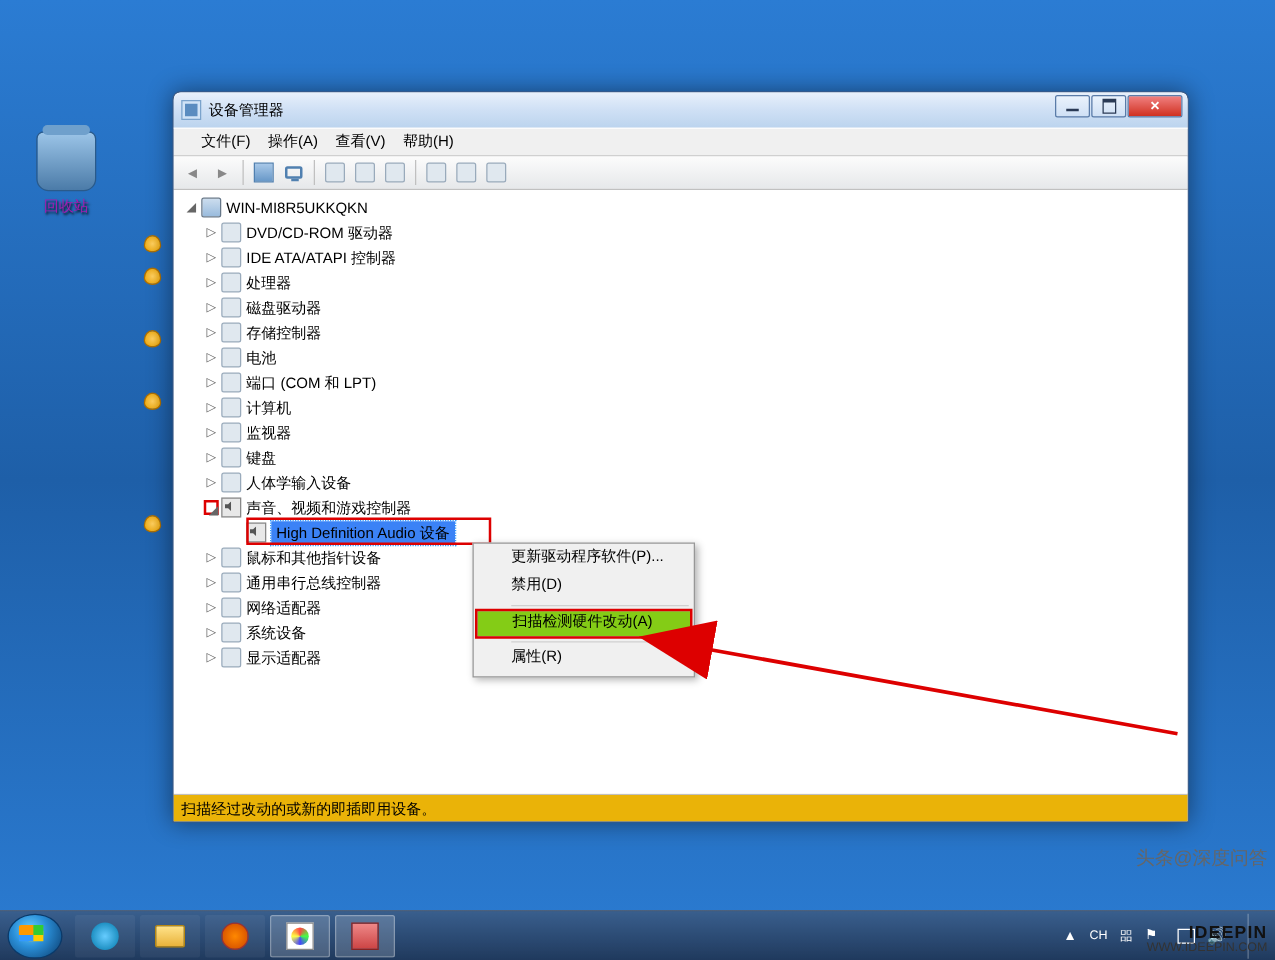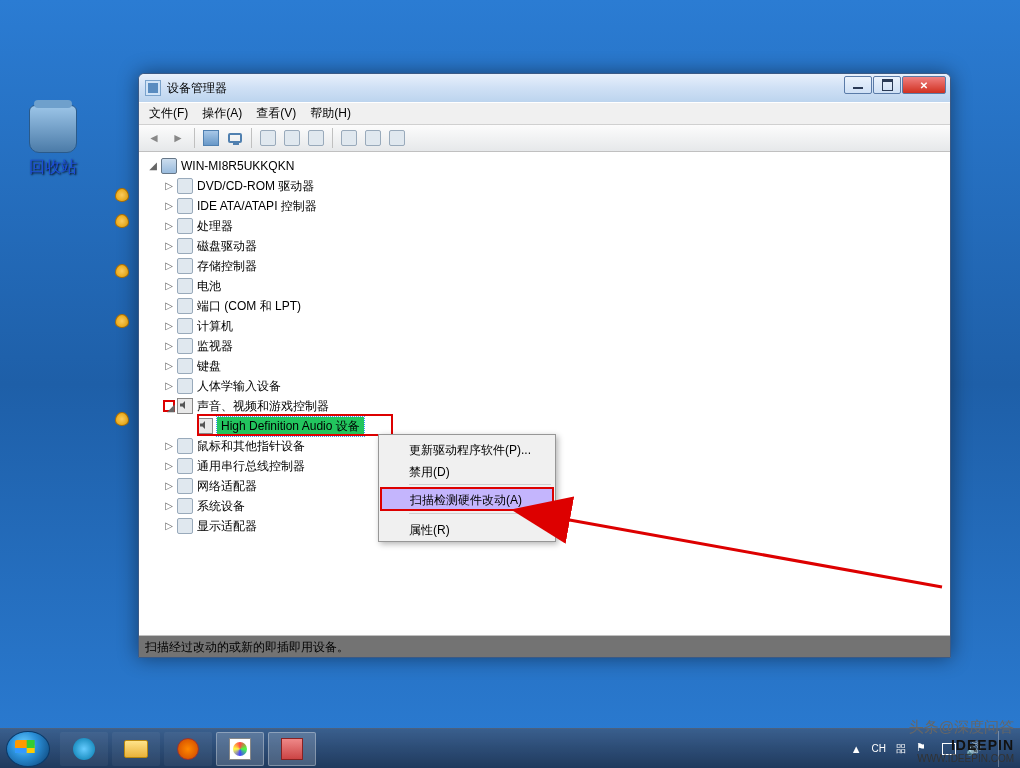--- a/index.html
+++ b/index.html
@@ -1,33 +1,33 @@
 <!DOCTYPE html>
 <html><head>
 <meta charset="utf-8">
 <style>
 * { box-sizing: border-box; margin: 0; padding: 0; font-family: "Microsoft YaHei", "Segoe UI", Tahoma, sans-serif; }
 body { width: 1020px; height: 768px; overflow: hidden; position: relative; background: linear-gradient(180deg, #2b7cd3 0%, #1e5fa8 50%, #2b7cd3 100%); }
 .desktop { width: 100%; height: 100%; position: relative; }
-.desktop-icon { position: absolute; top: 105px; left: 18px; width: 70px; text-align: center; color: #1d4ed8; font-size: 16px; text-shadow: 1px 1px 2px #000; }
+.desktop-icon { position: absolute; top: 105px; left: 18px; width: 70px; text-align: center; color: #a21caf; font-size: 12px; text-shadow: 1px 1px 2px #000; }
 .desktop-icon .bin { width: 48px; height: 48px; margin: 0 auto 4px; background: linear-gradient(180deg,#9cc5e8,#4b7ba8); border-radius: 6px 6px 10px 10px; border: 1px solid #2a5a8a; position: relative; }
 .desktop-icon .bin::before { content:""; position:absolute; top:-6px; left:4px; right:4px; height:8px; background:#6fa0cc; border-radius:4px; }
 .window { position: absolute; top: 73px; left: 138px; width: 813px; height: 585px; background: #fff; border: 1px solid #3b5a86; border-radius: 6px 6px 0 0; box-shadow: 0 0 20px rgba(0,0,0,.45); display: flex; flex-direction: column; }
 .titlebar { height: 28px; background: linear-gradient(180deg,#e8f0fb 0%, #cfe0f5 50%, #bcd4ee 100%); border-radius: 6px 6px 0 0; display:flex; align-items:center; padding: 0 2px 0 6px; position: relative; }
 .titlebar .app-icon { width:16px; height:16px; background:#d0e3f7; border:1px solid #7ba3cc; margin-right:6px; position:relative; }
 .titlebar .app-icon::after{content:"";position:absolute;inset:2px;background:#5a8cc0;}
 .titlebar-text { font-size: 12px; color:#000; }
 .window-controls { position:absolute; right:4px; top:2px; display:flex; gap:1px; }
 .wc-btn { width:28px; height:18px; border:1px solid #5a7ba8; border-radius:2px; display:flex; align-items:center; justify-content:center; font-size:10px; color:#2a3a55; background:linear-gradient(180deg,#eaf2fc,#cfe0f5); cursor:default; }
 .wc-btn.close-btn { background:linear-gradient(180deg,#f08080,#d03020); color:#fff; width:44px; }
 .wc-btn.close-btn::after{content:"✕"; font-weight:bold;}
 .wc-btn.min::after{content:"";width:10px;height:2px;background:#2a3a55;margin-top:6px;}
 .wc-btn.max{position:relative;}
 .wc-btn.max::after{content:"";width:9px;height:8px;border:1px solid #2a3a55;border-top-width:3px;}
-.menubar { height: 22px; background:#f0f0f0; border-top:1px solid #fff; display:flex; align-items:center; padding: 0 4px; font-size:12px; gap:2px;}
+.menubar { height: 22px; background:#f0f0f0; border-top:1px solid #fff; display:flex; align-items:center; padding: 0 16px; font-size:12px; gap:2px;}
 .menubar span { padding:2px 6px; cursor:default; }
 .toolbar { height: 28px; background:linear-gradient(180deg,#fcfcfc,#e6e8ea); border-top:1px solid #d0d0d0; border-bottom:1px solid #c0c0c0; display:flex; align-items:center; padding:0 4px; gap:2px; }
 .tb-btn { width:22px; height:22px; border:1px solid transparent; display:flex; align-items:center; justify-content:center; border-radius:2px; font-size:12px; color:#444; }
 .tb-sep { width:1px; height:20px; background:#c0c0c0; margin:0 3px; }
 .tb-icon { width:16px; height:16px; display:inline-block; }
 .arrow-left::after{content:"◄";color:#888;}
 .arrow-right::after{content:"►";color:#888;}
 .ic-pc { background:linear-gradient(#a8c8e8,#6898c8); border:1px solid #5080b0; }
 .ic-monitor{border:2px solid #5080b0;border-radius:2px;width:14px;height:10px;position:relative;}
 .ic-monitor::after{content:"";position:absolute;bottom:-4px;left:3px;width:6px;height:2px;background:#5080b0;}
@@ -35,29 +35,29 @@
 .tree-root { list-style:none; }
 .tree-item { display:flex; align-items:center; height:20px; padding-left:6px; white-space:nowrap; position:relative; }
 .tree-item .tw { width:12px; height:12px; margin-right:2px; font-size:10px; color:#666; text-align:center; cursor:default; }
 .tree-item .ic { width:16px; height:16px; margin-right:4px; flex-shrink:0; }
 .ic-computer{background:linear-gradient(#cde,#9bd);border:1px solid #678;border-radius:2px;}
 .ic-generic{background:#e0e8ef;border:1px solid #9ab;border-radius:2px;}
 .ic-sound{position:relative;background:#e8e8e8;border:1px solid #888;}
 .ic-sound::after{content:"";position:absolute;left:2px;top:2px;width:5px;height:8px;background:#555;clip-path:polygon(0 30%,50% 30%,100% 0,100% 100%,50% 70%,0 70%);}
 .indent-1{padding-left:22px;}
 .indent-2{padding-left:42px;}
-.sel { background:#22c55e; outline:1px dotted #3399ff; }
+.sel { background:#3b82f6; outline:1px dotted #3399ff; }
 .red-box { border:2px solid #d00; padding:0; }
 .red-box-lg { position:absolute; border:2px solid #d00; pointer-events:none; }
 .context-menu { position:absolute; top:434px; left:378px; width:178px; background:#f0f0f0; border:1px solid #979797; box-shadow:2px 2px 6px rgba(0,0,0,.3); padding:2px; font-size:12px; z-index:10; }
-.cm-item{ height:22px; display:flex; align-items:flex-end; padding:0 8px 0 28px; position:relative; }
-.cm-item.hl{ border:1px solid #aecff7; background:#c4b5fd;padding-left:28px; }
+.cm-item{ height:22px; display:flex; align-items:flex-start; padding:0 8px 0 28px; position:relative; }
+.cm-item.hl{ border:1px solid #aecff7; background:#84cc16;padding-left:28px; }
 .cm-sep{ height:1px; background:#d0d0d0; margin:3px 2px 3px 28px; }
 .cm-red{ outline:2px solid #d00; outline-offset:-1px; }
-.status-bar{ height:22px; border-top:1px solid #c0c0c0; padding:3px 6px; font-size:12px; background:#737373; }
+.status-bar{ height:22px; border-top:1px solid #c0c0c0; padding:3px 6px; font-size:12px; background:#eab308; }
 .taskbar { position:absolute; bottom:0; left:0; right:0; height:40px; background:linear-gradient(180deg, rgba(60,90,130,.85), rgba(30,50,80,.9)); border-top:1px solid rgba(255,255,255,.2); display:flex; align-items:center; padding:0 6px; }
 .start-btn { width:44px; height:36px; border-radius:50%; background:radial-gradient(circle at 40% 35%, #6acfff 0%, #2a8fd8 40%, #0a3a6a 100%); border:1px solid #0a3a6a; margin-right:8px; position:relative; cursor:default; }
 .start-btn::after{content:"";position:absolute;inset:8px;background:
  linear-gradient(#f90,#f90) 0 0/45% 45% no-repeat,
  linear-gradient(#3c3,#3c3) 55% 0/45% 45% no-repeat,
  linear-gradient(#39f,#39f) 0 55%/45% 45% no-repeat,
  linear-gradient(#fc0,#fc0) 55% 55%/45% 45% no-repeat; border-radius:2px;}
 .task-item { width:48px; height:34px; margin:0 2px; border-radius:2px; display:flex; align-items:center; justify-content:center; background:rgba(255,255,255,.05); }
 .task-item.active{ background:rgba(255,255,255,.18); box-shadow:inset 0 0 0 1px rgba(255,255,255,.3); }
 .ti-ie{width:22px;height:22px;border-radius:50%;background:radial-gradient(#6cf,#07a);position:relative;}
@@ -72,21 +72,21 @@
 .tray-net{width:14px;height:12px;border:1px solid #fff;}
 .tray-snd::after{content:"🔊";font-size:13px;}
 .tray .lang{font-size:10px;}
 .tray .show-dt{width:10px;height:36px;border-left:1px solid rgba(255,255,255,.3);margin-left:6px;}
 .red-arrow{position:absolute; top:507px; left:552px; z-index:15; pointer-events:none;}
 .red-arrow svg{overflow:visible;}
 .shield{width:14px;height:14px;position:absolute;background:radial-gradient(#ffd060,#e8a000);border:1px solid #b07000;border-radius:50% 50% 50% 50% / 60% 60% 40% 40%;}
 .shield-wrap{position:absolute;left:115px;}
 .watermark{position:absolute;bottom:4px;right:6px;color:#111;font-size:13px;text-align:right;font-family:Arial,sans-serif;z-index:20;}
 .watermark .wm1{font-size:15px;color:#666;}
-.watermark .wm2{font-size:14px;font-weight:bold;letter-spacing:1px;}
+.watermark .wm2{font-size:14px;font-weight:bold;letter-spacing:1px;margin-top:41px;}
 .watermark .wm3{font-size:10px;color:#333;}
 </style>
 </head>
 <body>
 
 <div class="desktop">
   <div class="desktop-icon">
     <div class="bin"></div>
     <div>回收站</div>
   </div>

